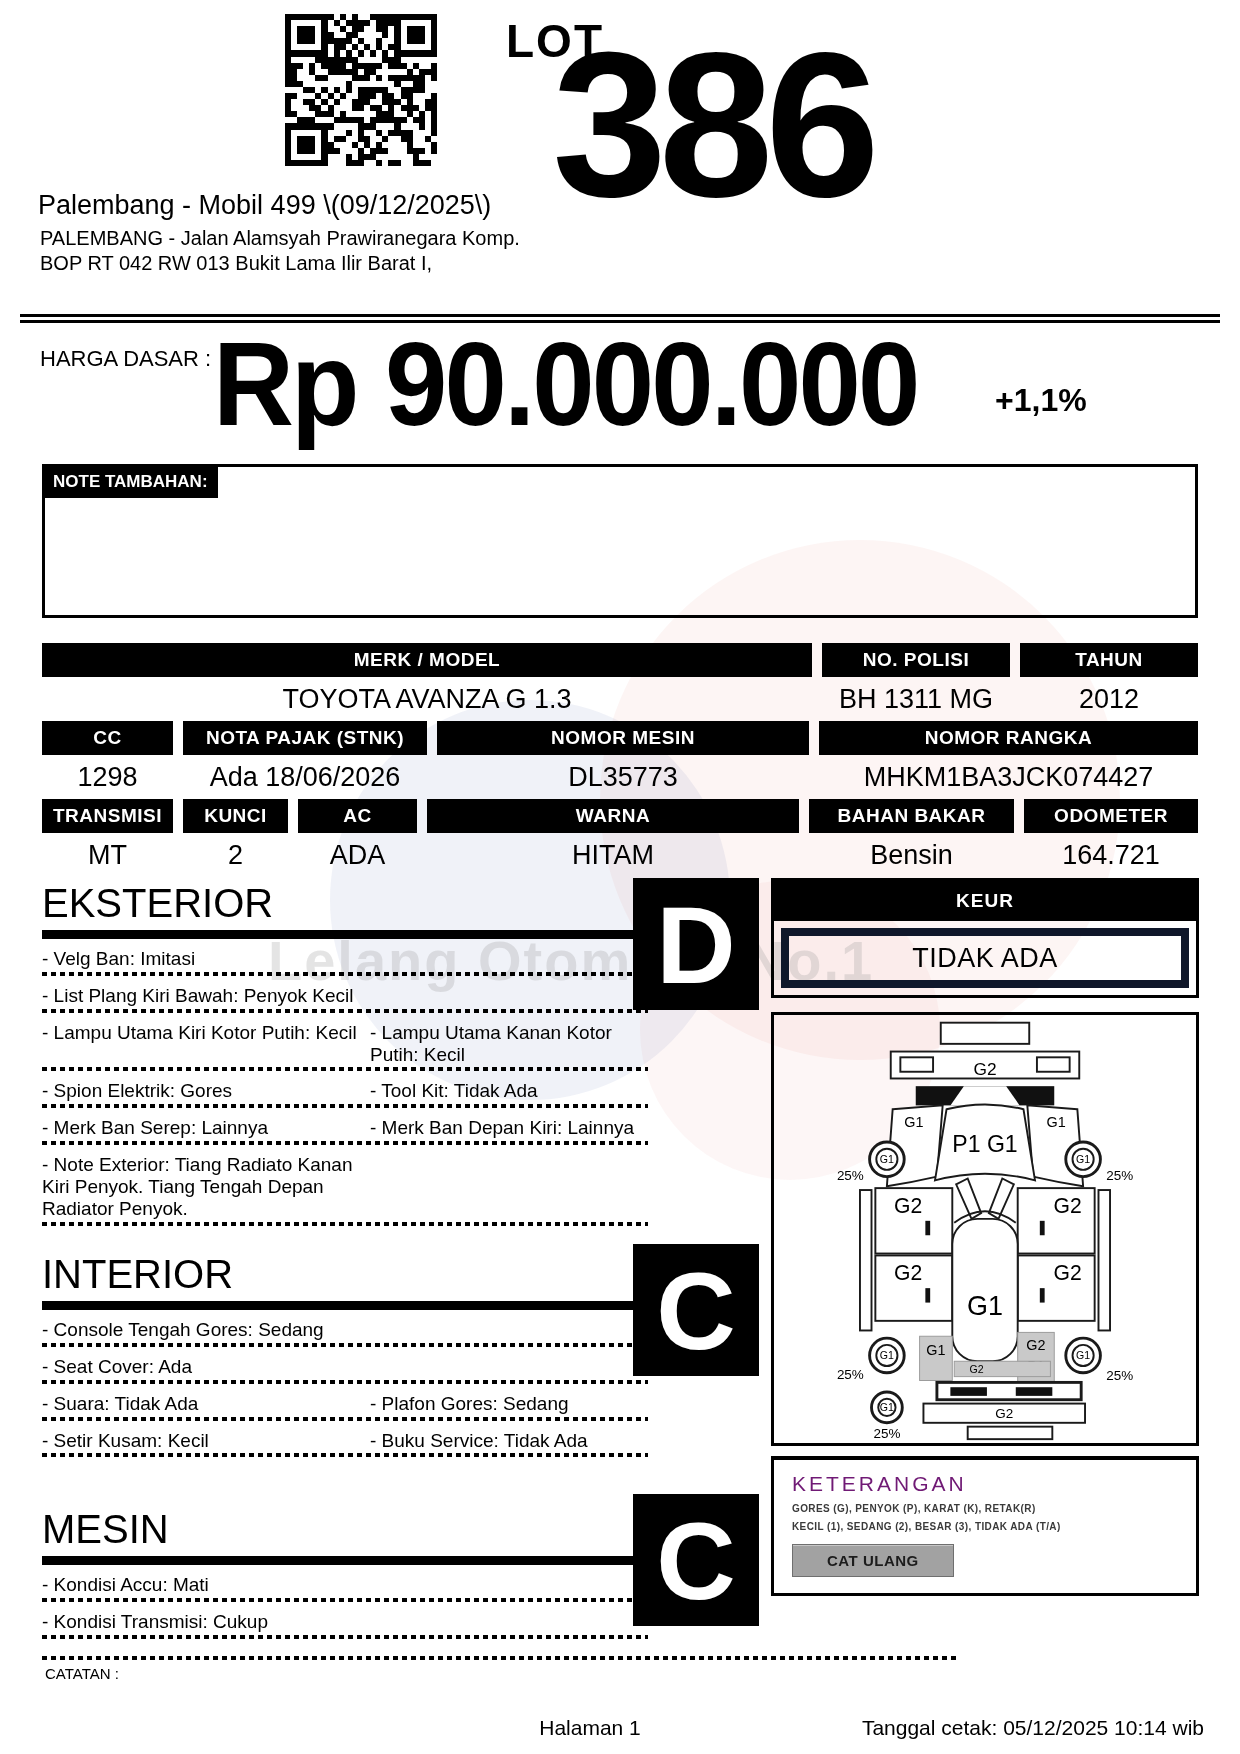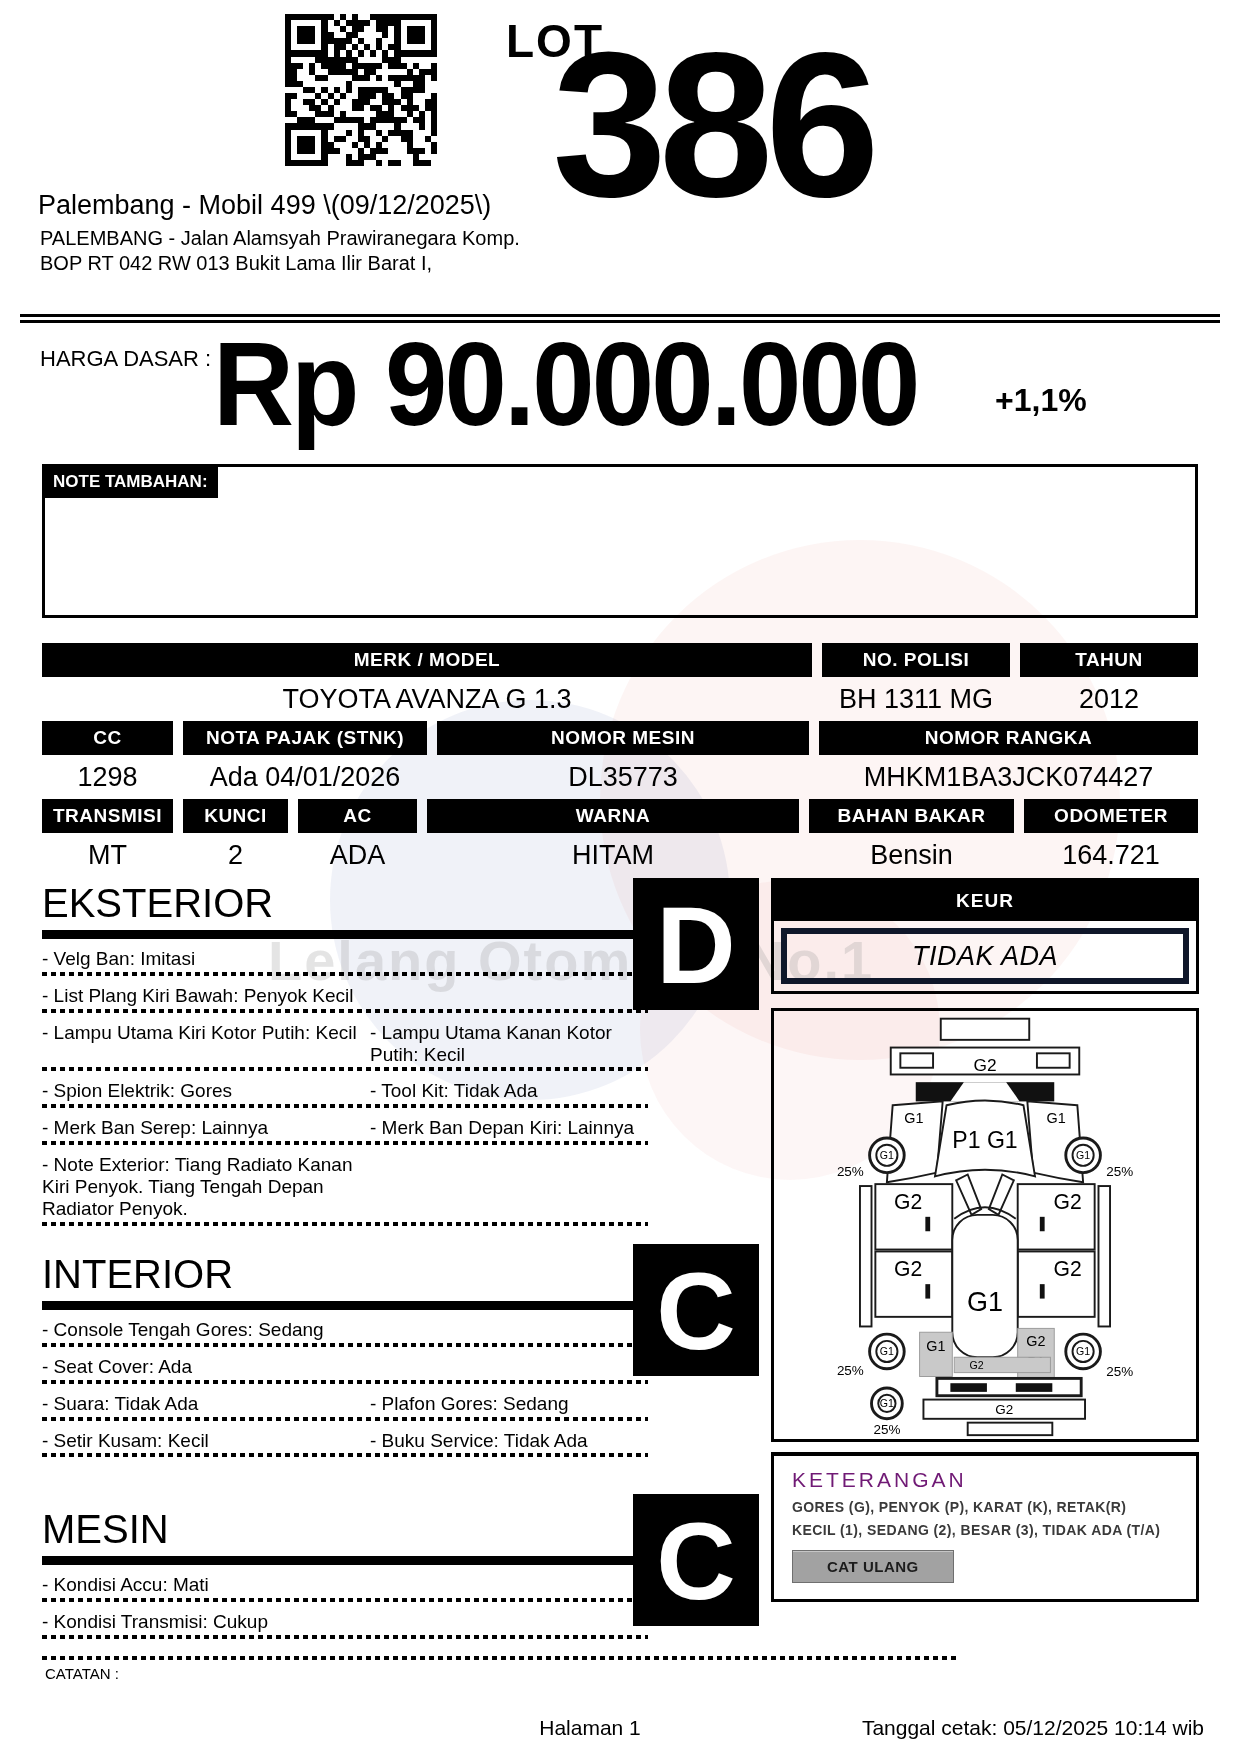--- a/index.html
+++ b/index.html
@@ -60,26 +60,26 @@
   
   .grade{position:absolute;left:633px;width:126px;height:132px;background:#000;color:#fff;
      display:flex;align-items:center;justify-content:center;font-size:110px;font-weight:bold;}
   .grade-eks{top:878px;} .grade-int{top:1244px;} .grade-mes{top:1494px;}
 
   
   .rpanel{left:771px;top:878px;width:428px;border-radius:6px;}
   .keur-box{border:3px solid #000;}
   .keur-head{background:#000;color:#fff;height:40px;display:flex;align-items:center;justify-content:center;font-size:19px;font-weight:bold;letter-spacing:1px;}
   .keur-bodywrap{padding:7px;}
-  .keur-value{border:6px solid #0f172a;height:44px;display:flex;align-items:center;justify-content:center;font-size:27px;letter-spacing:.5px;font-style:italic;}
+  .keur-value{border:8px solid #0f172a;height:44px;display:flex;align-items:center;justify-content:center;font-size:27px;letter-spacing:.5px;}
   .diagram-box{margin-top:14px;border:3px solid #000;height:428px;}
   .diagram-box svg{width:100%;height:100%;display:block;}
   .ket-box{margin-top:10px;border:3px solid #000;border-top-width:4px;padding:12px 18px 16px;}
   .ket-title{font-size:21px;letter-spacing:3px;color:#701a75;}
-  .ket-line{font-size:14px;font-weight:bold;color:#3a3a3a;margin-top:7px;letter-spacing:.4px;}
+  .ket-line{font-size:10px;font-weight:bold;color:#3a3a3a;margin-top:7px;letter-spacing:.4px;}
   .cat-ulang{display:inline-block;margin-top:12px;background:#a2a2a2;border:1px solid #6f6f6f;
      padding:7px 34px;font-size:15px;font-weight:bold;color:#1c1c1c;letter-spacing:.5px;box-shadow:inset 0 1px 0 #c6c6c6;}
 
   
   .foot-dots{left:42px;top:1656px;width:918px;height:4px;
      background:repeating-linear-gradient(90deg,#000 0 5px,transparent 5px 9px);}
   .catatan{left:45px;top:1665px;font-size:15px;}
   .fnotes{left:58px;top:1688px;font-size:14px;line-height:1.55;}
   .page-num{left:440px;top:1716px;width:300px;text-align:center;font-size:21px;}
   .print-date{right:36px;top:1716px;font-size:21px;}
@@ -475,21 +475,21 @@
       <div class="vcell c-tahun">2012</div>
     </div>
     <div class="trow">
       <div class="hbar c-cc">CC</div>
       <div class="hbar c-pajak">NOTA PAJAK (STNK)</div>
       <div class="hbar c-nmesin">NOMOR MESIN</div>
       <div class="hbar c-rangka">NOMOR RANGKA</div>
     </div>
     <div class="trow">
       <div class="vcell c-cc">1298</div>
-      <div class="vcell c-pajak">Ada 04/01/2026</div>
+      <div class="vcell c-pajak">Ada 18/06/2026</div>
       <div class="vcell c-nmesin">DL35773</div>
       <div class="vcell c-rangka">MHKM1BA3JCK074427</div>
     </div>
     <div class="trow">
       <div class="hbar c-trans">TRANSMISI</div>
       <div class="hbar c-kunci">KUNCI</div>
       <div class="hbar c-ac">AC</div>
       <div class="hbar c-warna">WARNA</div>
       <div class="hbar c-bbm">BAHAN BAKAR</div>
       <div class="hbar c-odo">ODOMETER</div>

